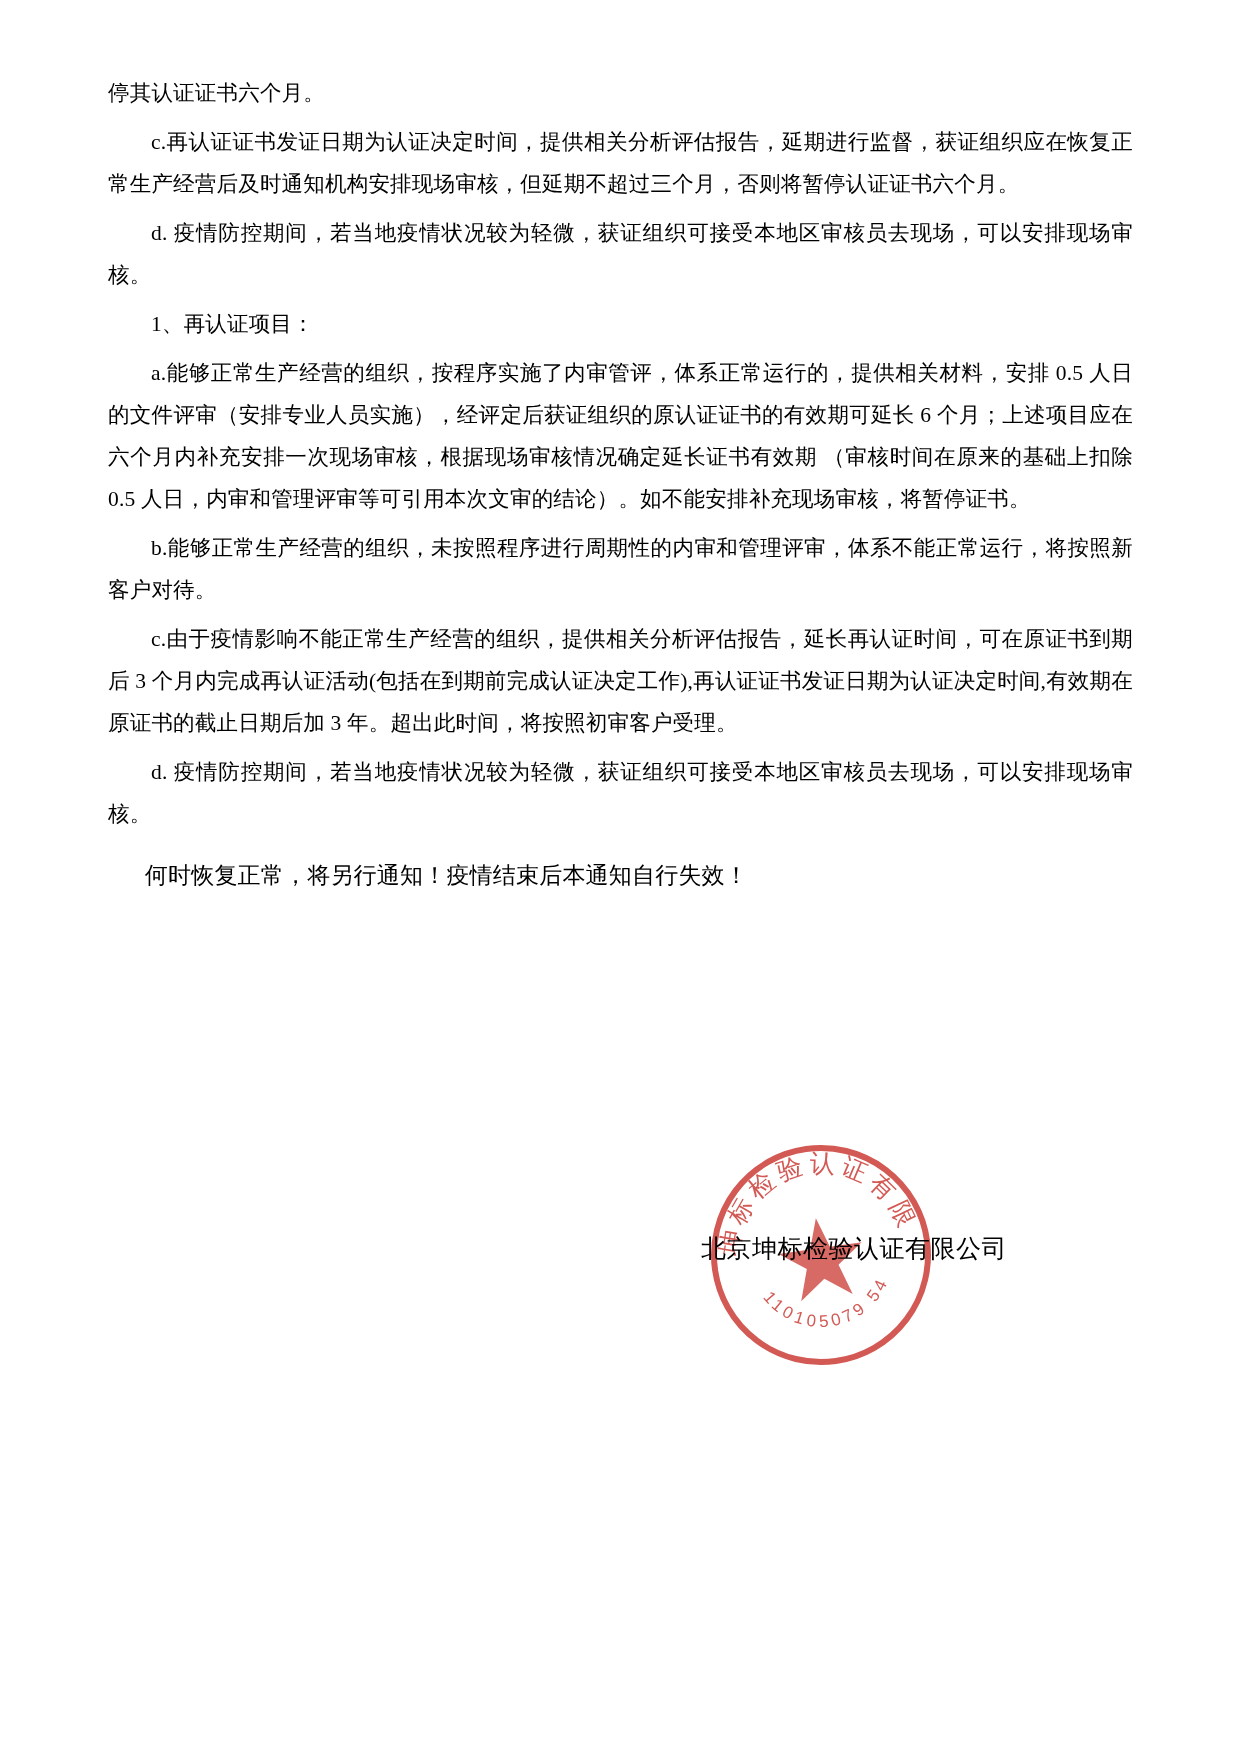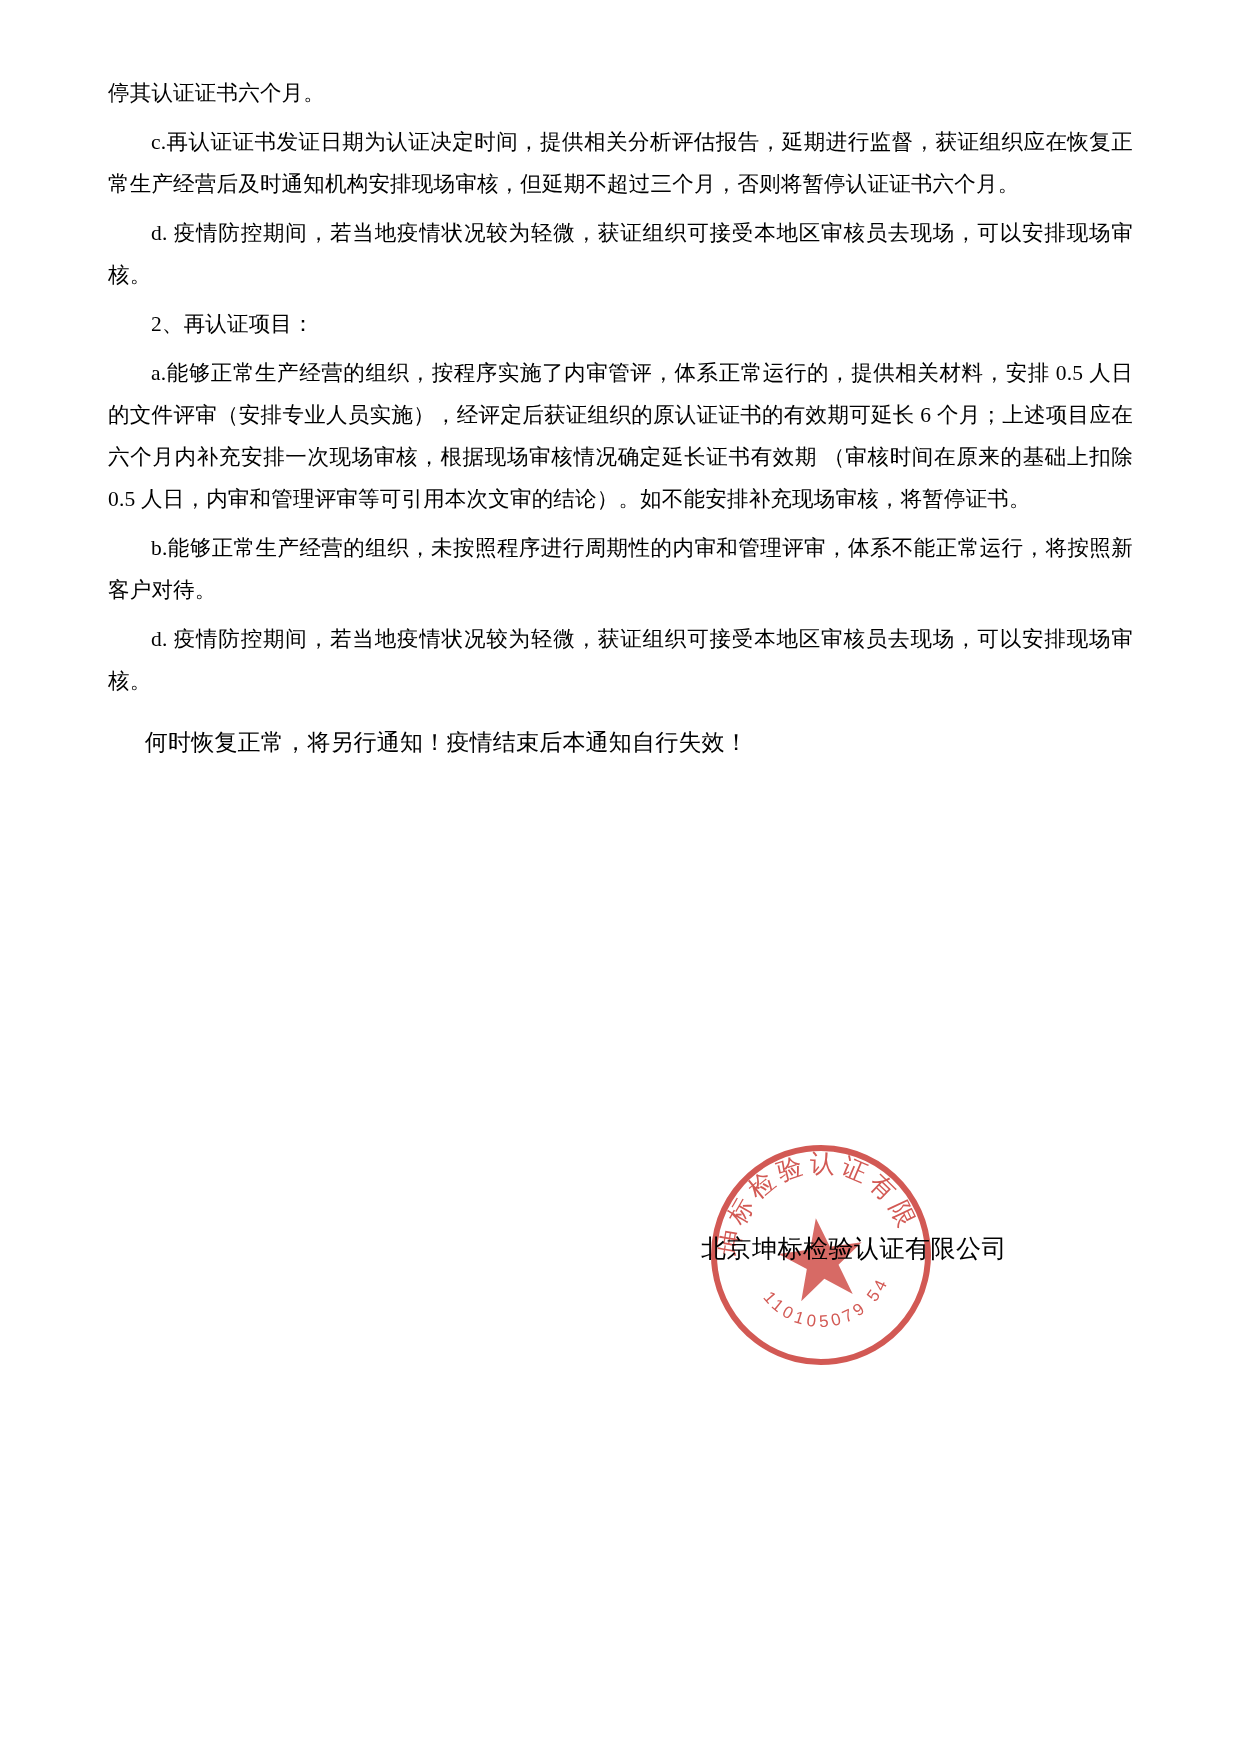--- a/index.html
+++ b/index.html
@@ -62,23 +62,24 @@
 </style>
 </head>
 <body>
 
 <div class="page">
 
   <div class="content">
     <p class="">停其认证证书六个月。</p>
     <p class="indent">c.再认证证书发证日期为认证决定时间，提供相关分析评估报告，延期进行监督，获证组织应在恢复正常生产经营后及时通知机构安排现场审核，但延期不超过三个月，否则将暂停认证证书六个月。</p>
     <p class="indent">d. 疫情防控期间，若当地疫情状况较为轻微，获证组织可接受本地区审核员去现场，可以安排现场审核。</p>
-    <p class="indent">2、再认证项目：</p>
+    <p class="indent">1、再认证项目：</p>
     <p class="indent">a.能够正常生产经营的组织，按程序实施了内审管评，体系正常运行的，提供相关材料，安排 0.5 人日的文件评审（安排专业人员实施），经评定后获证组织的原认证证书的有效期可延长 6 个月；上述项目应在六个月内补充安排一次现场审核，根据现场审核情况确定延长证书有效期 （审核时间在原来的基础上扣除 0.5 人日，内审和管理评审等可引用本次文审的结论）。如不能安排补充现场审核，将暂停证书。</p>
     <p class="indent">b.能够正常生产经营的组织，未按照程序进行周期性的内审和管理评审，体系不能正常运行，将按照新客户对待。</p>
+    <p class="indent">c.由于疫情影响不能正常生产经营的组织，提供相关分析评估报告，延长再认证时间，可在原证书到期后 3 个月内完成再认证活动(包括在到期前完成认证决定工作),再认证证书发证日期为认证决定时间,有效期在原证书的截止日期后加 3 年。超出此时间，将按照初审客户受理。</p>
     <p class="indent">d. 疫情防控期间，若当地疫情状况较为轻微，获证组织可接受本地区审核员去现场，可以安排现场审核。</p>
     <p class="final">何时恢复正常，将另行通知！疫情结束后本通知自行失效！</p>
   </div>
 
   <div class="stamp">
     <svg width="230" height="230" viewBox="0 0 230 230" xmlns="http://www.w3.org/2000/svg">
       <defs>
         <path id="arcTop" d="M 32 115 A 83 83 0 0 1 198 115" fill="none"></path>
         <path id="arcBottom" d="M 43 115 A 72 72 0 0 0 187 115" fill="none"></path>
       </defs>

